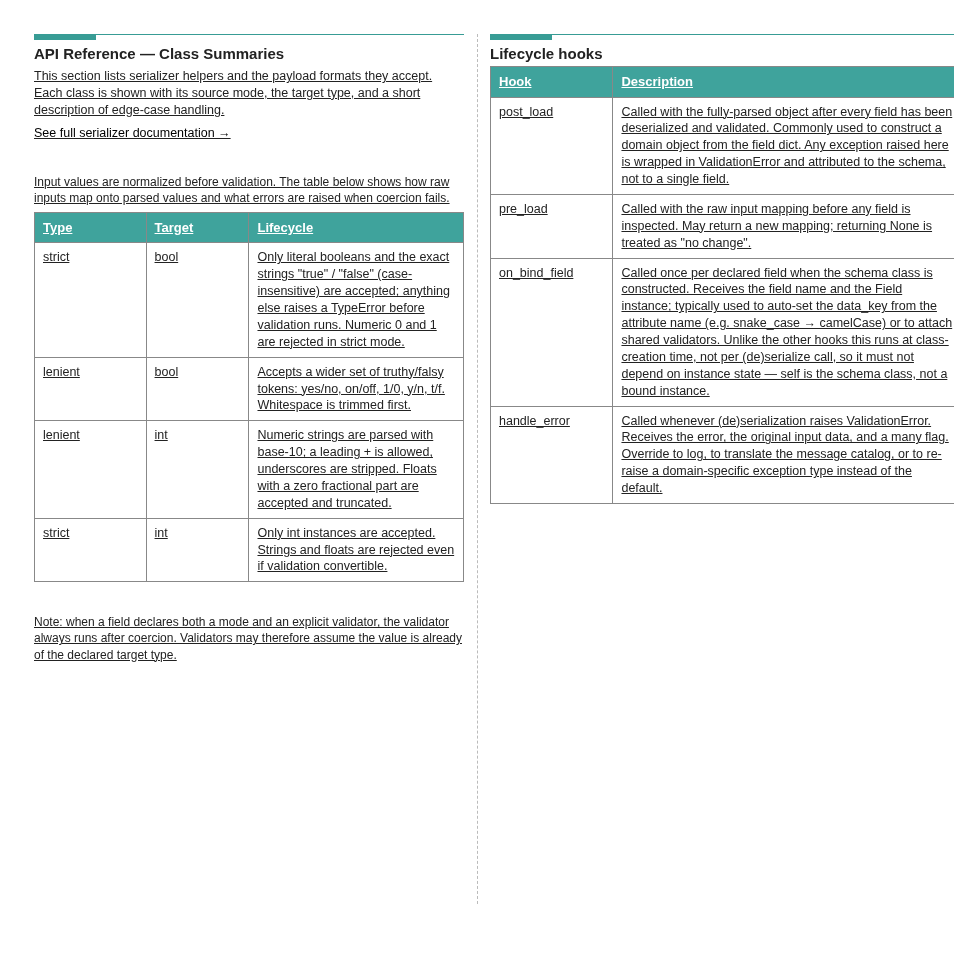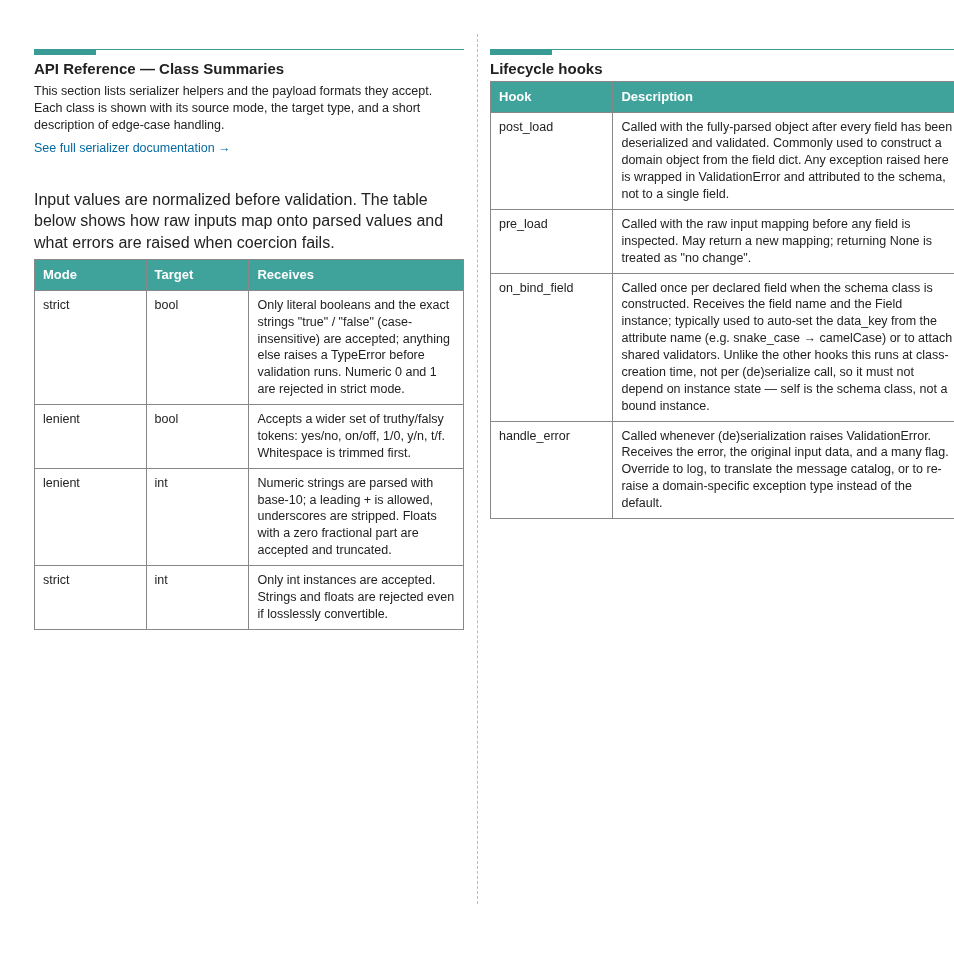--- a/index.html
+++ b/index.html
@@ -14,21 +14,21 @@
     overflow: hidden;
   }
   .page {
     position: absolute;
     left: 34px;
     top: 34px;
     width: 886px;
   }
   .col {
     position: absolute;
-    top: 15px;
+    top: 0;
   }
   .col-left  { left: 0;   width: 430px; }
   .col-right { left: 456px; width: 472px; }
   .divider {
     position: absolute;
     left: 443px;
     top: 0;
     height: 870px;
     border-left: 1px dashed #bbb;
   }
@@ -40,41 +40,41 @@
   }
   .bc-line {
     border-top: 1px solid #389c95;
     margin-top: 0;
   }
   h3, h4 {
     margin: 10px 0 4px 0;
     font-size: 15px;
     font-weight: bold;
   }
-  p, li, td, th, a { font-size: 12.5px; line-height: 1.35; }
+  p, li, td, th, a { font-size: 12.5px; line-height: 1.35; text-decoration: underline; }
   p { margin: 6px 0; }
-  a { color: #0369a1; text-decoration: none; cursor: pointer; }
+  a { color: #000000; text-decoration: none; cursor: pointer; }
   table {
     border-collapse: collapse;
     width: 100%;
     margin-top: 4px;
   }
   th, td {
     border: 1px solid #888;
     padding: 6px 8px;
     vertical-align: top;
     text-align: left;
   }
   th {
     background: #3fa39c;
     color: #ffffff;
     font-weight: bold;
     font-size: 13px;
   }
-  .small { font-size: 16px; margin-top: 32px; }
+  .small { font-size: 12px; margin-top: 32px; }
   
   .col-right th:first-child,
   .col-right td:first-child { width: 26%; }
   .col-left  table col.c1 { width: 26%; }
   .col-left  table col.c2 { width: 24%; }
   .col-left  table col.c3 { width: 50%; }
 </style>
 </head>
 <body>
 
@@ -91,23 +91,23 @@
     <p class="small">Input values are normalized before validation. The table below shows how raw inputs map onto parsed values and what errors are raised when coercion fails.</p>
 
     <table>
       <colgroup>
           <col class="c1">
           <col class="c2">
           <col class="c3">
         </colgroup>
       <thead>
         <tr>
-          <th>Mode</th>
+          <th>Type</th>
           <th>Target</th>
-          <th>Receives</th>
+          <th>Lifecycle</th>
         </tr>
       </thead>
       <tbody>
         <tr>
           <td>strict</td>
           <td>bool</td>
           <td>Only literal booleans and the exact strings "true" / "false" (case-insensitive) are accepted; anything else raises a TypeError before validation runs. Numeric 0 and 1 are rejected in strict mode.</td>
         </tr>
         <tr>
           <td>lenient</td>
@@ -115,25 +115,26 @@
           <td>Accepts a wider set of truthy/falsy tokens: yes/no, on/off, 1/0, y/n, t/f. Whitespace is trimmed first.</td>
         </tr>
         <tr>
           <td>lenient</td>
           <td>int</td>
           <td>Numeric strings are parsed with base-10; a leading + is allowed, underscores are stripped. Floats with a zero fractional part are accepted and truncated.</td>
         </tr>
         <tr>
           <td>strict</td>
           <td>int</td>
-          <td>Only int instances are accepted. Strings and floats are rejected even if losslessly convertible.</td>
+          <td>Only int instances are accepted. Strings and floats are rejected even if validation convertible.</td>
         </tr>
       </tbody>
     </table>
 
+    <p class="small">Note: when a field declares both a mode and an explicit validator, the validator always runs after coercion. Validators may therefore assume the value is already of the declared target type.</p>
   </div>
 
   <div class="divider"></div>
 
   <div class="col col-right">
     <div class="bc"></div>
     <div class="bc-line"></div>
 
     <h3>Lifecycle hooks</h3>
 

